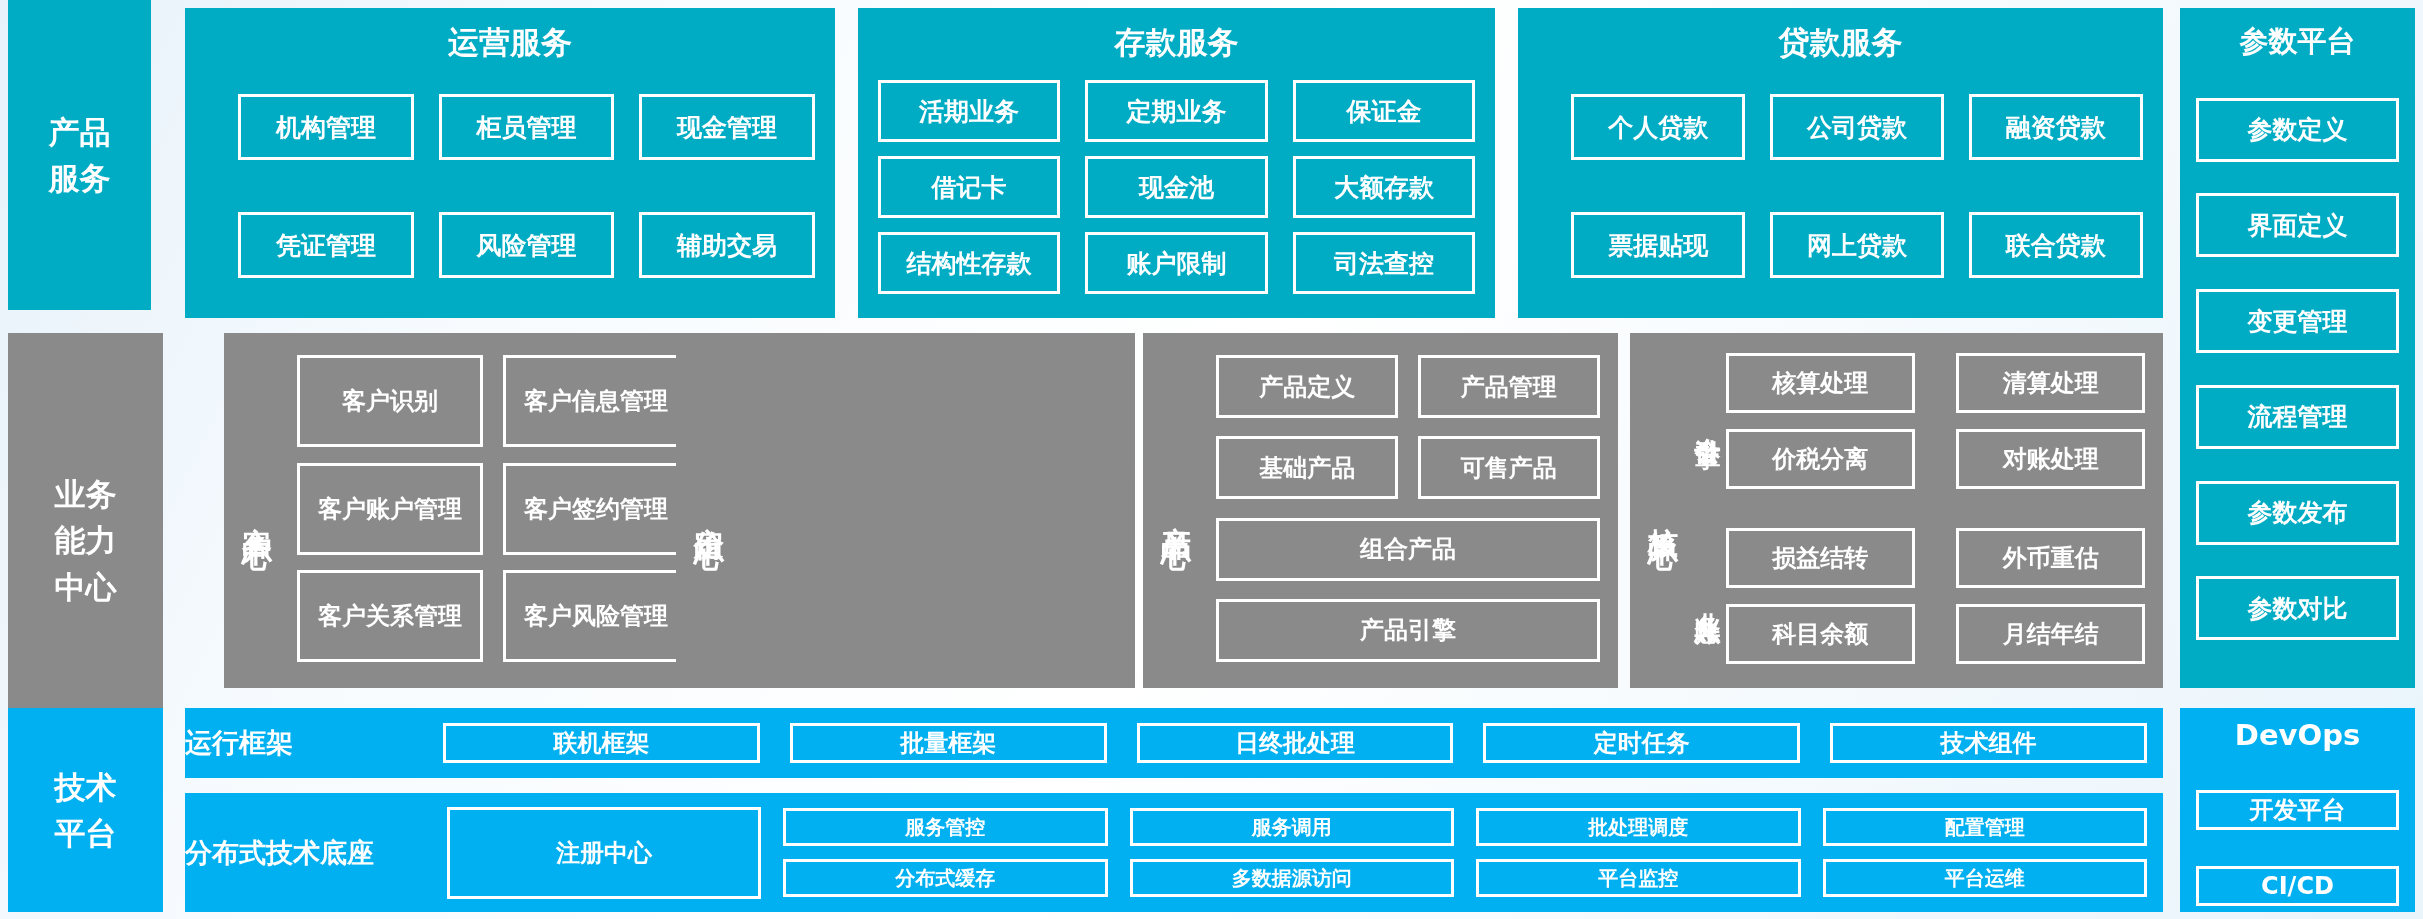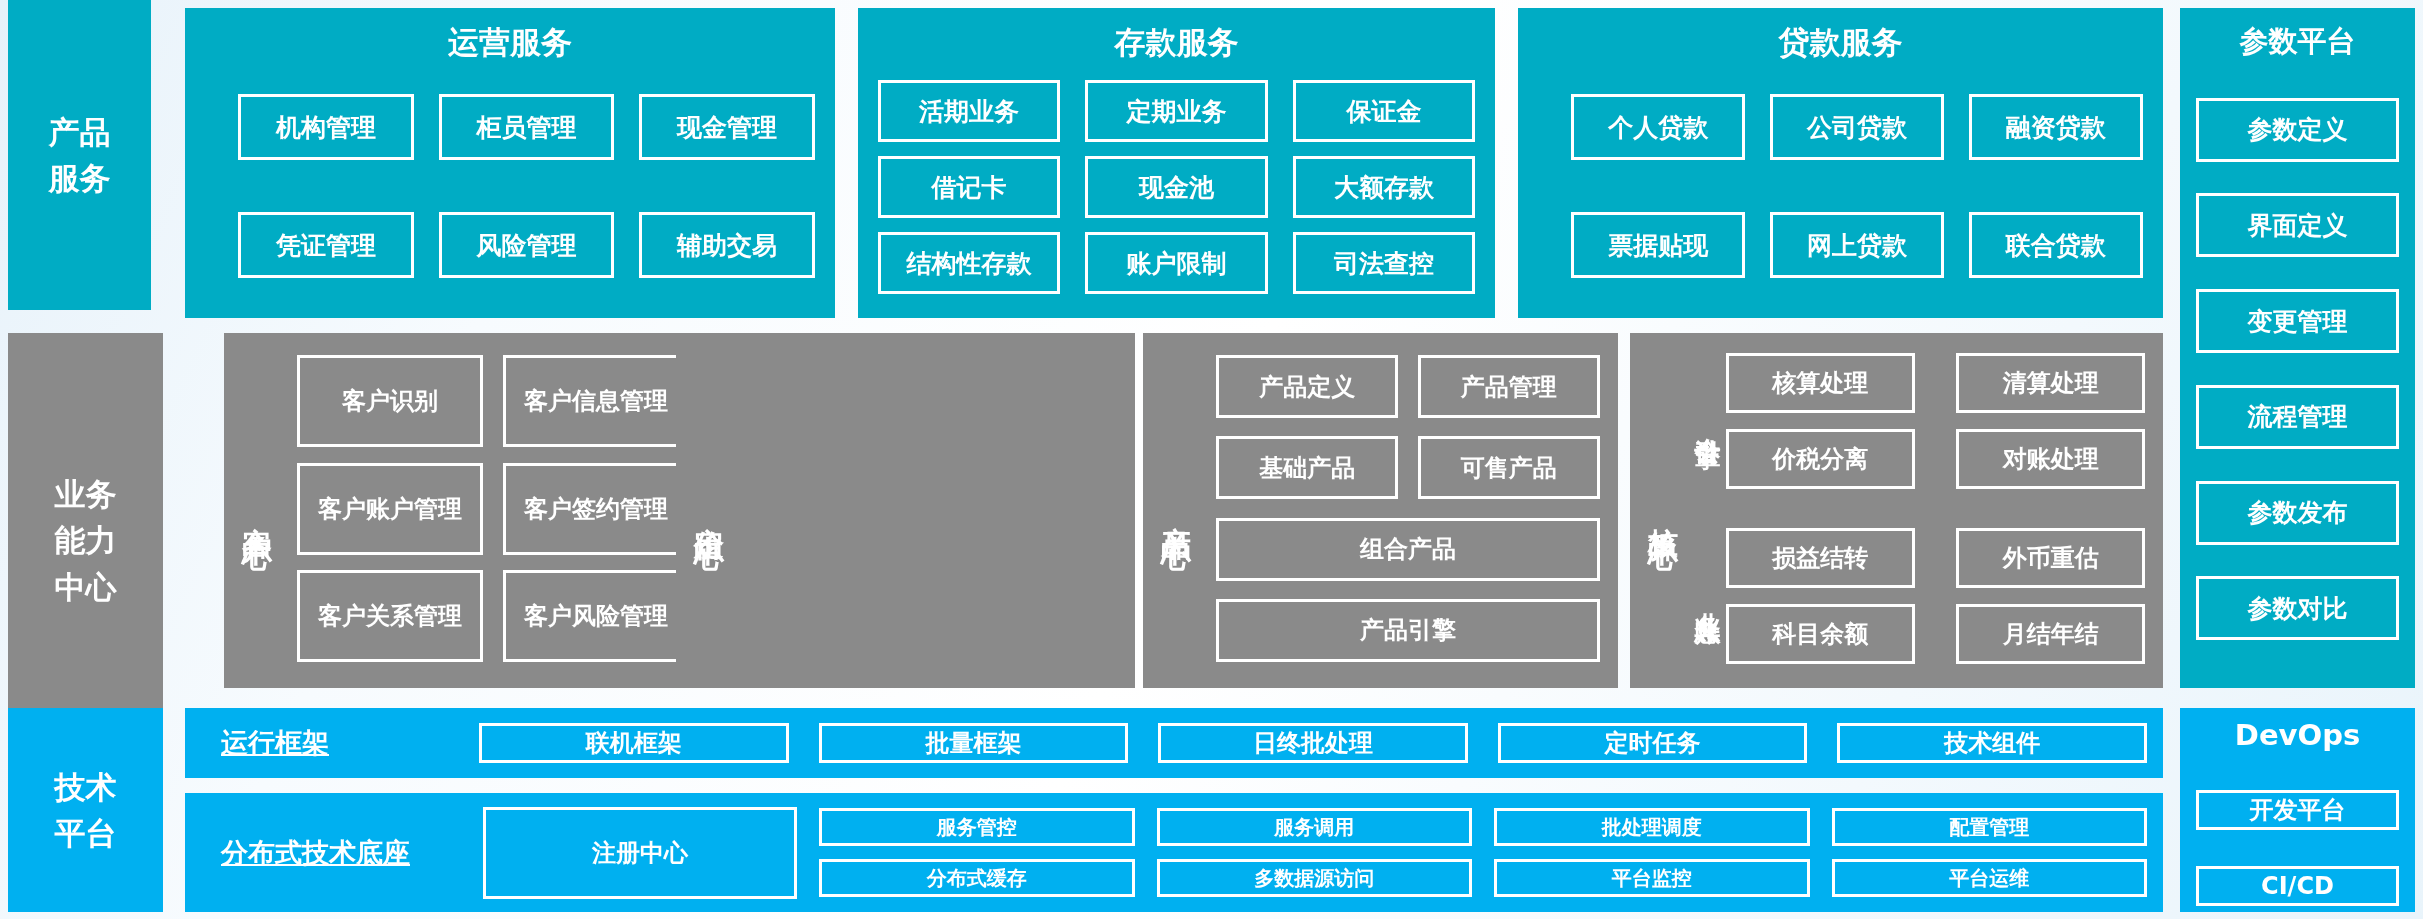--- a/index.html
+++ b/index.html
@@ -60,21 +60,21 @@
   .widebox{width:100%;}
 
   
   .acct-groups{flex:1;display:flex;flex-direction:column;justify-content:space-between;padding:20px 18px 24px 6px;}
   .acct-group{display:flex;}
   .acct-grid{flex:1;display:flex;flex-direction:column;justify-content:space-between;height:136px;}
   .acct-grid .box{width:45%;height:60px;font-size:24px;}
 
   
   .hstrip{display:flex;align-items:center;}
-  .hstrip-label{font-size:27px;font-weight:bold;padding-left:36px;flex:none;text-decoration:underline;}
+  .hstrip-label{font-size:27px;font-weight:bold;flex:none;}
   .runtime-boxes{flex:1;display:flex;gap:30px;padding:0 16px 0 28px;}
   .runtime-boxes .box{flex:1;height:40px;font-size:24px;}
   .dist-content{flex:1;display:flex;align-items:center;gap:22px;padding:0 16px 0 14px;}
   .registry-box{width:314px;height:92px;flex:none;font-size:24px;}
   .dist-col{flex:1;display:flex;flex-direction:column;gap:13px;}
   .dist-col .box{height:38px;font-size:20px;}
   .devops-stack{flex:1;display:flex;flex-direction:column;justify-content:space-evenly;padding:2px 16px 14px;}
   .devops-stack .box{height:40px;font-size:24px;margin-top:36px;}
   .devops-title{font-size:29px;margin-top:10px;}
 </style>

